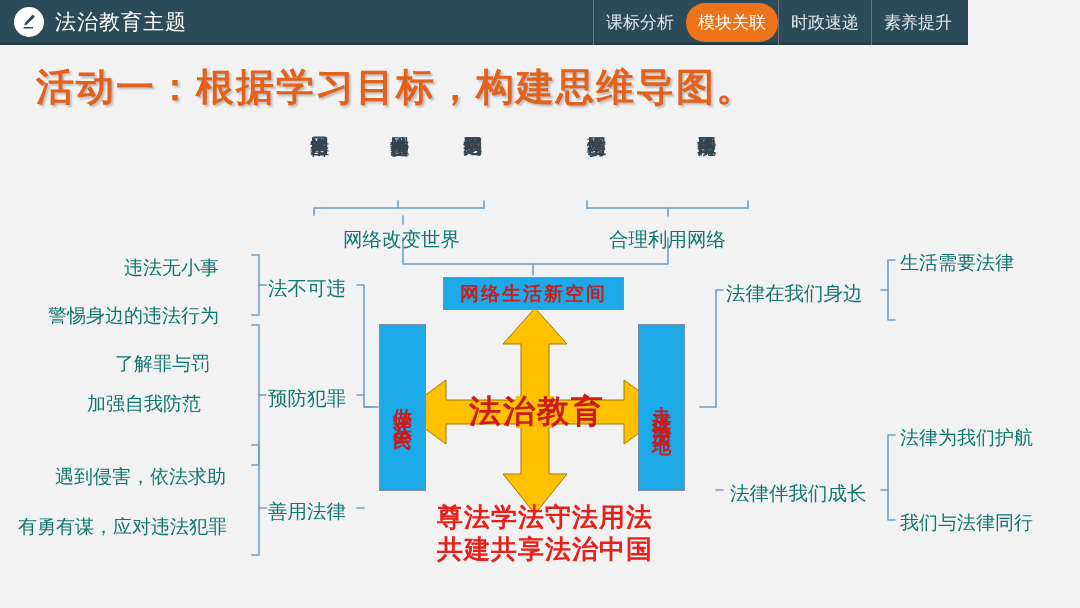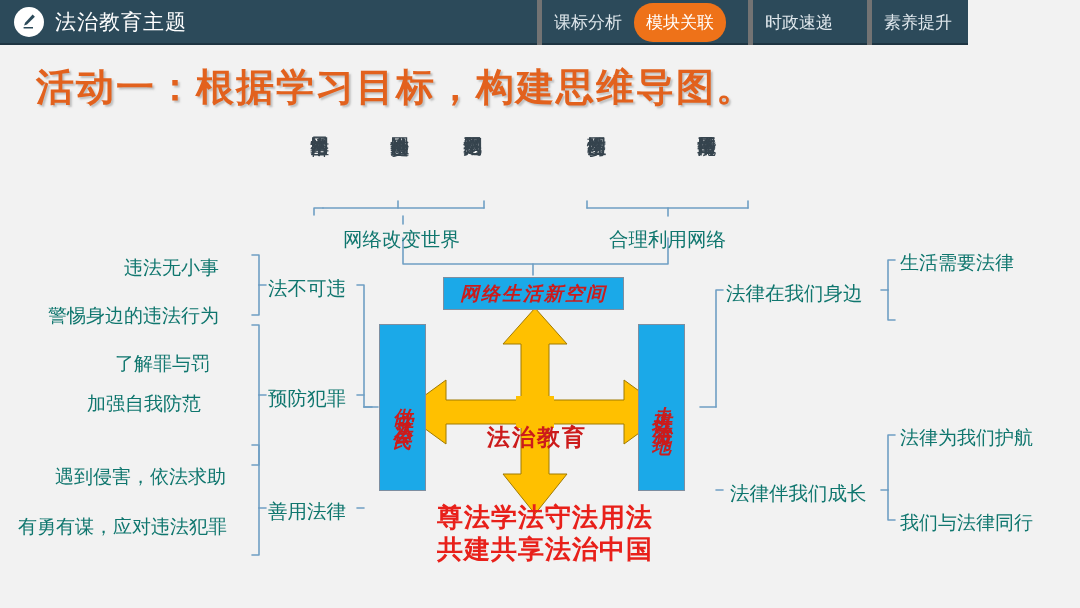--- a/index.html
+++ b/index.html
@@ -28,22 +28,21 @@
   .logo-circle svg { display:block; }
   #header-title {
     color:#ffffff; font-size:21px; margin-left:11px;
     letter-spacing:1px; white-space:nowrap;
   }
   #nav { position:absolute; right:0; top:0; height:45px; display:flex; align-items:stretch; }
   .nav-item {
     display:flex; align-items:center; justify-content:center;
     color:#dfe7ec; font-size:17px; padding:0 12px;
     position:relative; white-space:nowrap;
-    border-left:5px solid #737373;
-    margin-left:22px;
+    border-left:1px solid #737373;
   }
   .nav-item.active {
     background:#ee7219; color:#ffffff; border-left:none;
     margin:3px 0 3px 0;
     border-radius:19px;
   }
   .nav-item:last-child { padding-right:16px;text-align:center; }
 
   
   #activity-title {
@@ -75,41 +74,39 @@
 
   
   .bluebox {
     position:absolute; background:#1ba9e8;
     border:1px solid #7e8ea0;
     color:#cc1b1b;
     font-family:"Liberation Serif", serif;
     font-weight:bold;
     display:flex; align-items:center; justify-content:center;
     letter-spacing:2px;
-    font-style:italic;
   }
   #box-top { left:443px; top:165px; width:181px; height:33px; font-size:19px; }
   #box-left {
     left:379px; top:212px; width:47px; height:167px; font-size:19px;
     writing-mode:vertical-rl; text-orientation:upright; letter-spacing:6px;
   }
   #box-right {
     left:638px; top:212px; width:47px; height:167px; font-size:19px;
     writing-mode:vertical-rl; text-orientation:upright; letter-spacing:6px;
   }
 
   
   #cross { position:absolute; left:390px; top:190px; width:290px; height:220px; }
   #center-text {
     position:absolute; left:452px; top:278px; width:170px;
     text-align:center;
     font-family:"Liberation Serif", serif; font-weight:bold;
-    font-size:23px; color:#cc1b1b; letter-spacing:2px;
+    font-size:32px; color:#cc1b1b; letter-spacing:2px;
     pointer-events:none;
-    margin-top:32px;
   }
 
   
   #slogan {
     position:absolute; left:380px; top:390px; width:330px;
     text-align:center;
     font-family:"Liberation Serif", serif; font-weight:bold;
     font-size:26px; color:#e8201a; line-height:1.22;
     letter-spacing:1px;
   }

